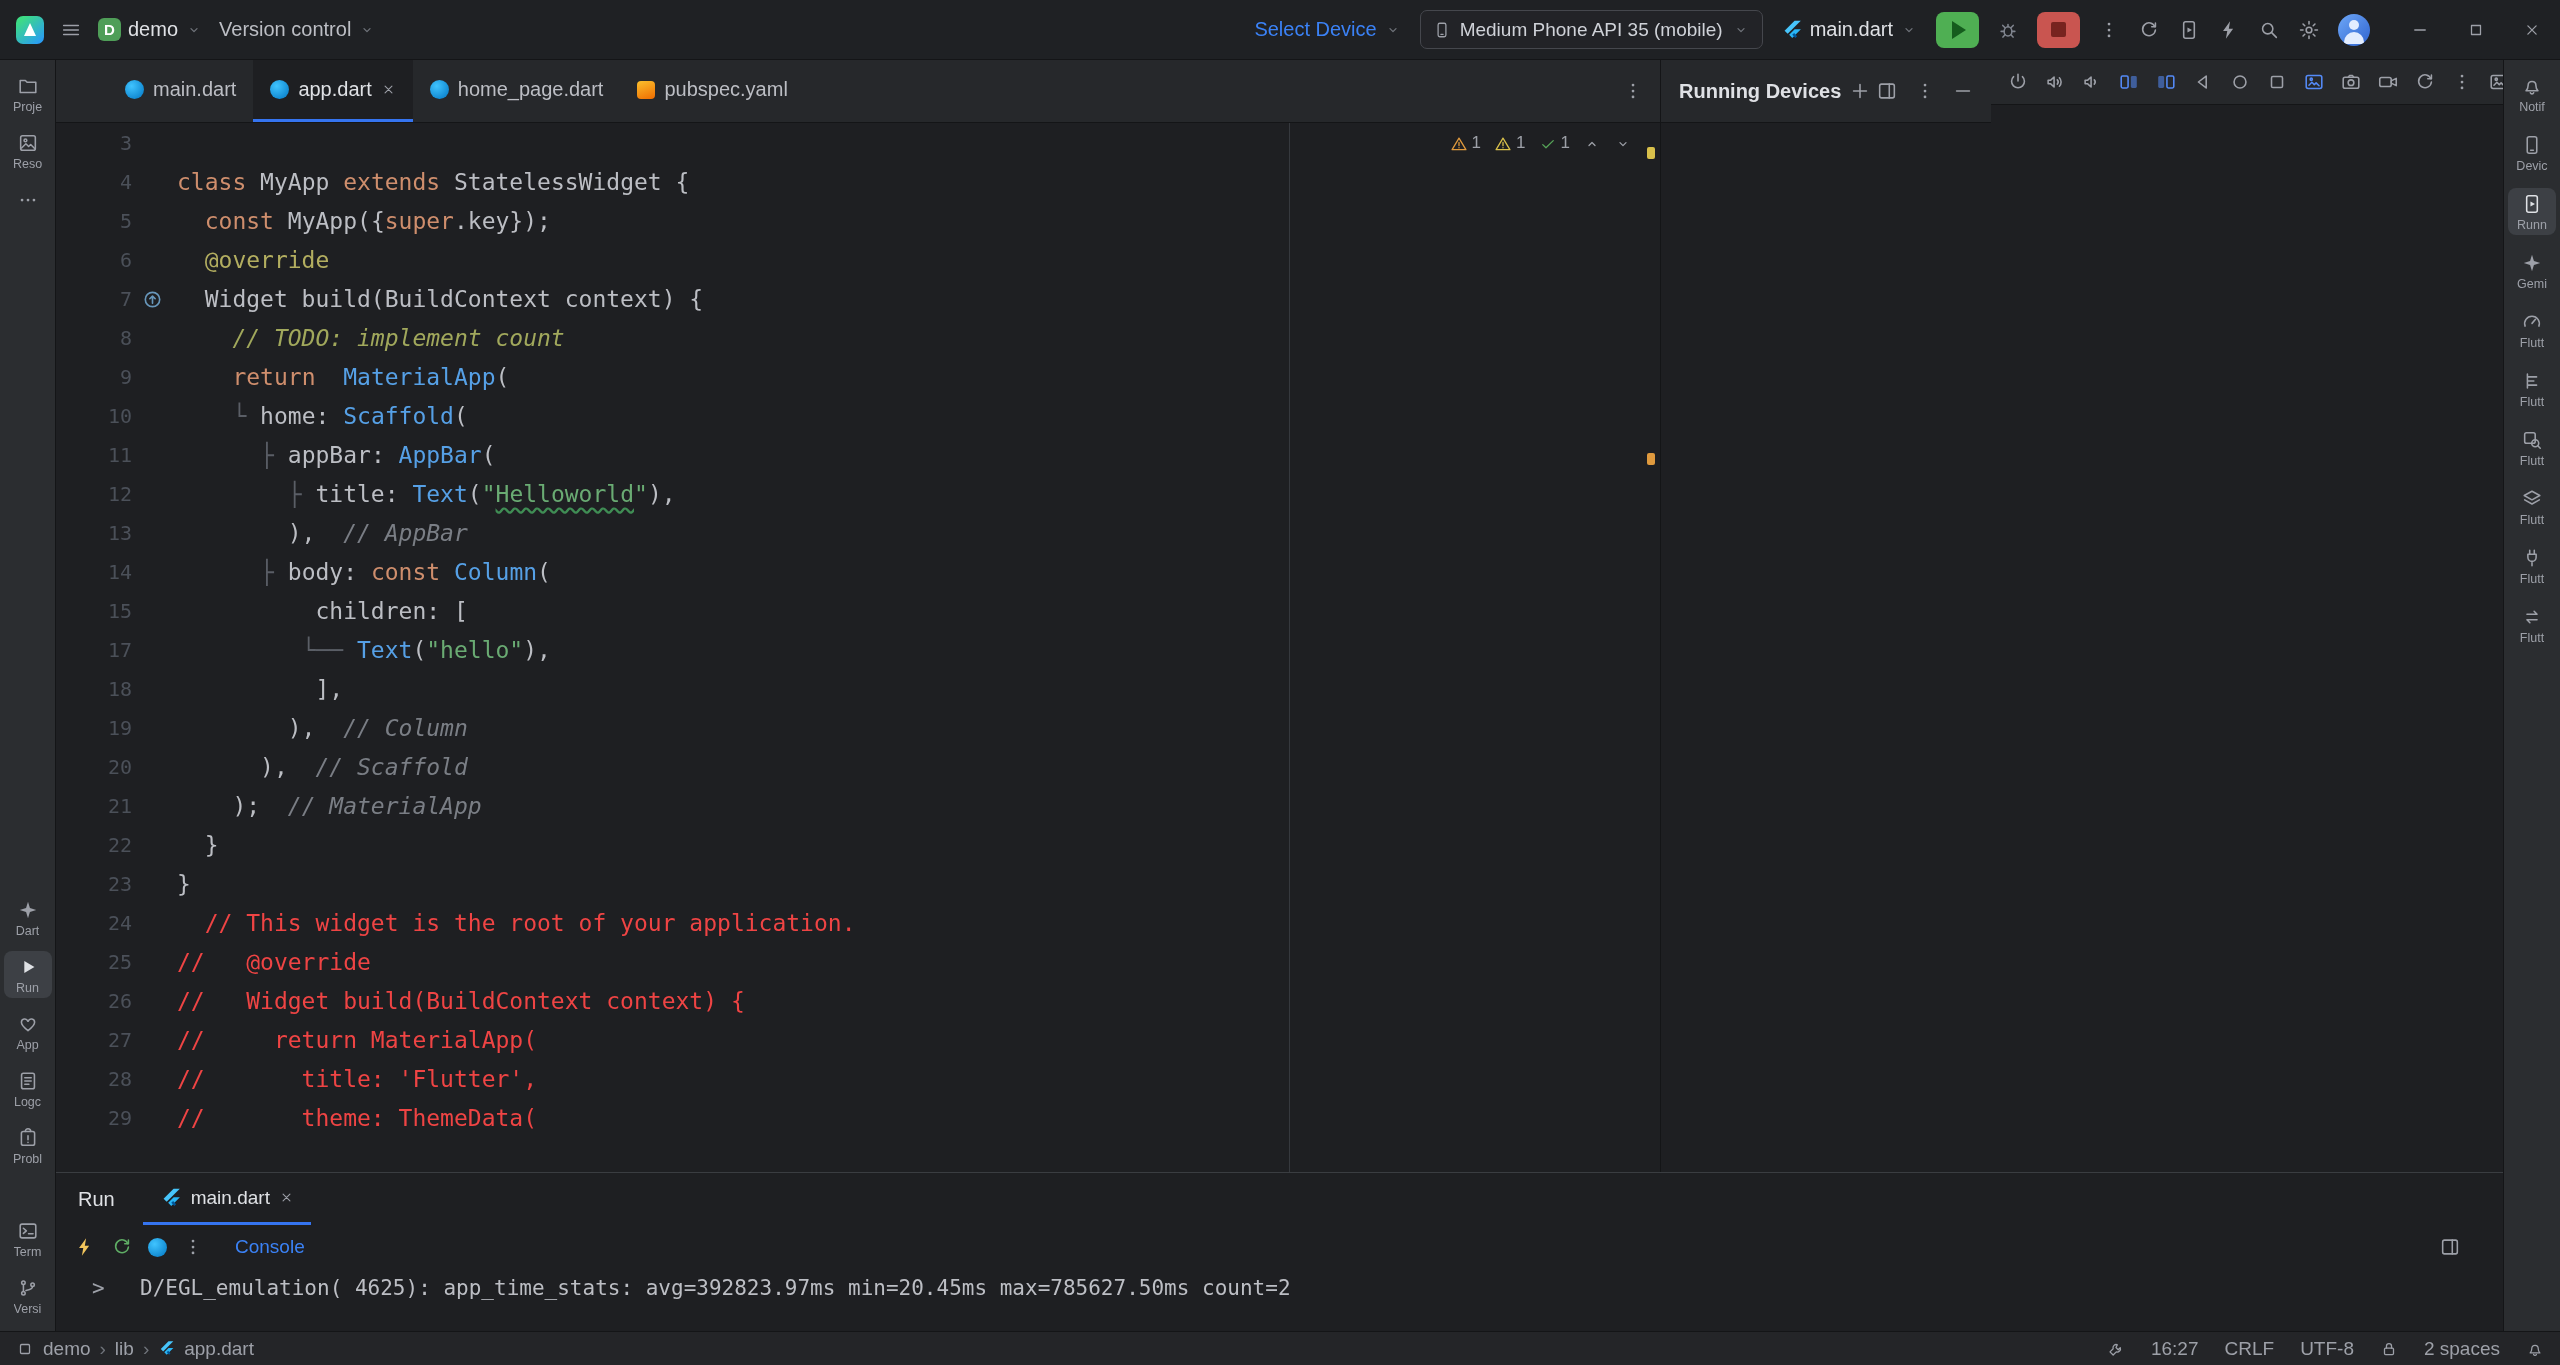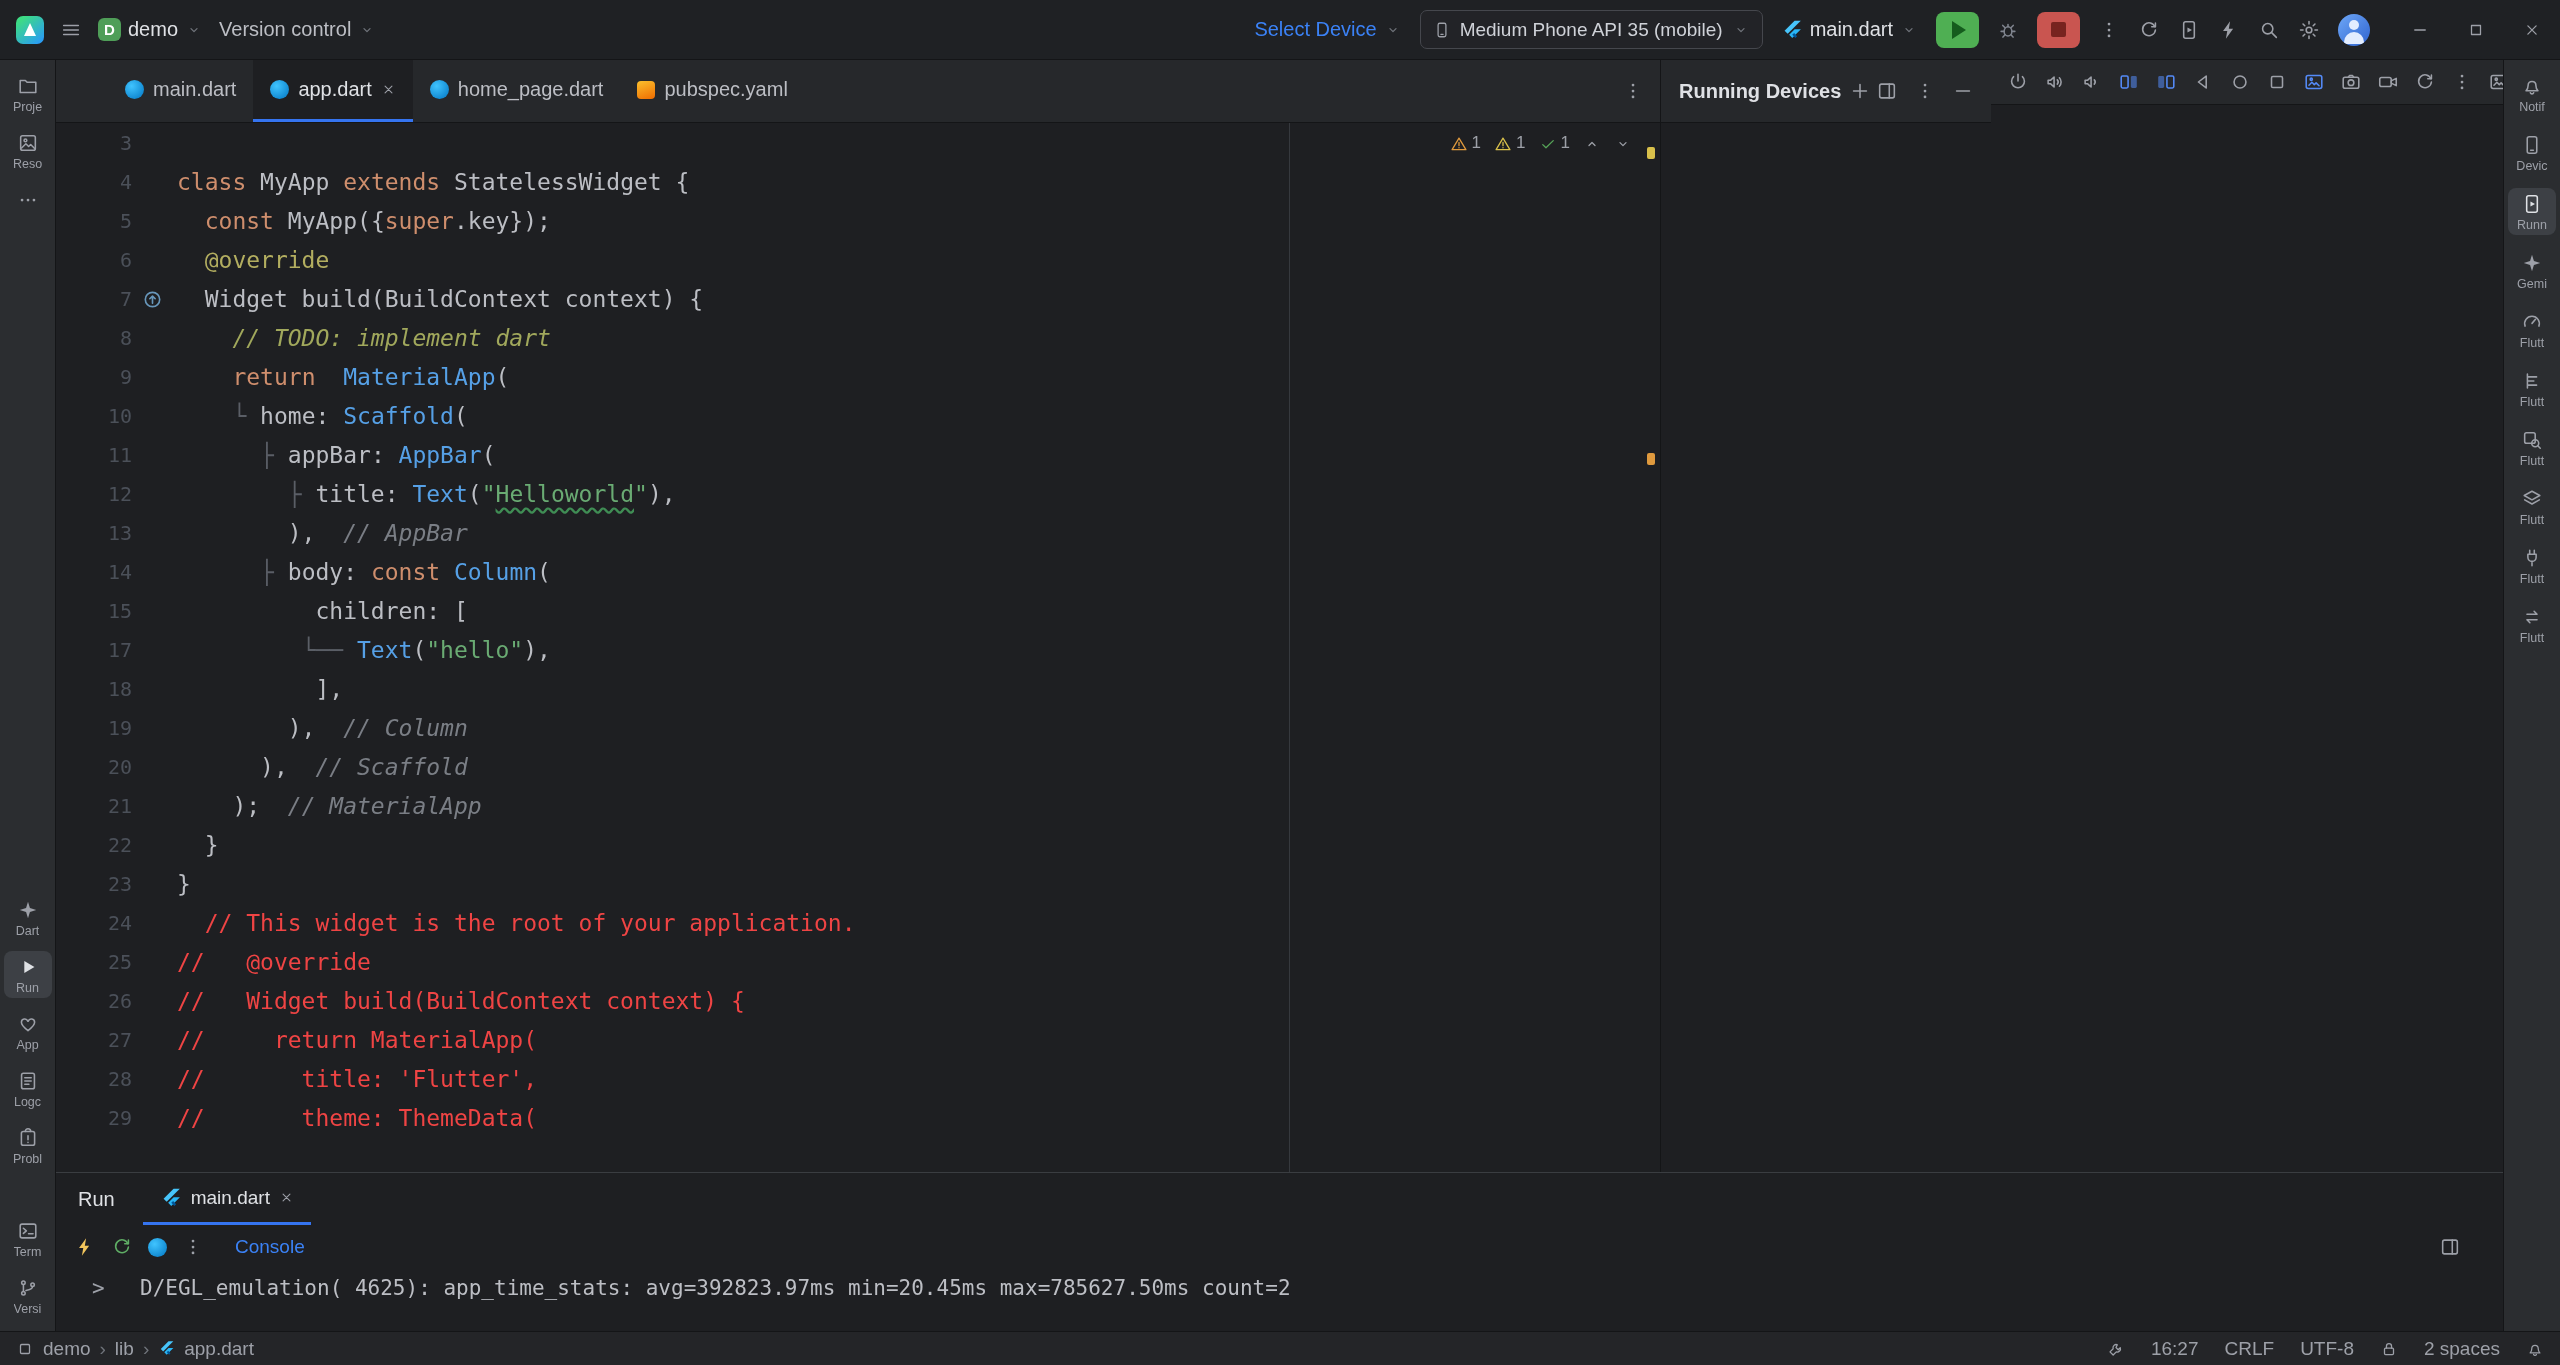--- a/index.html
+++ b/index.html
@@ -428,21 +428,21 @@
         <div class="editor">
           <div class="code" id="code">
               <div class="cline"><span class="ln">3</span><span class="gut"></span><span class="src"></span></div>
               <div class="cline"><span class="ln">4</span><span class="gut"></span><span class="src"><span class="t-k">class</span><span class="t-d"> MyApp </span><span class="t-k">extends</span><span class="t-d"> StatelessWidget {</span></span></div>
               <div class="cline"><span class="ln">5</span><span class="gut"></span><span class="src"><span class="t-d">  </span><span class="t-k">const</span><span class="t-d"> MyApp({</span><span class="t-k">super</span><span class="t-d">.key});</span></span></div>
               <div class="cline"><span class="ln">6</span><span class="gut"></span><span class="src"><span class="t-an">  @override</span></span></div>
               <div class="cline"><span class="ln">7</span><span class="gut"><svg class="ic ov" viewBox="0 0 24 24">
                     <circle cx="12" cy="12" r="7.5"></circle>
                     <path d="M12 16V8.8M9.2 11.2L12 8.4l2.8 2.8"></path>
                   </svg></span><span class="src"><span class="t-d">  Widget build(BuildContext context) {</span></span></div>
-              <div class="cline"><span class="ln">8</span><span class="gut"></span><span class="src"><span class="t-td">    // TODO: implement dart</span></span></div>
+              <div class="cline"><span class="ln">8</span><span class="gut"></span><span class="src"><span class="t-td">    // TODO: implement count</span></span></div>
               <div class="cline"><span class="ln">9</span><span class="gut"></span><span class="src"><span class="t-d">    </span><span class="t-k">return</span><span class="t-d">  </span><span class="t-c">MaterialApp</span><span class="t-d">(</span></span></div>
               <div class="cline"><span class="ln">10</span><span class="gut"></span><span class="src"><span class="t-d">    </span><span class="t-g">└ </span><span class="t-d">home: </span><span class="t-c">Scaffold</span><span class="t-d">(</span></span></div>
               <div class="cline"><span class="ln">11</span><span class="gut"></span><span class="src"><span class="t-d">      </span><span class="t-g">├ </span><span class="t-d">appBar: </span><span class="t-c">AppBar</span><span class="t-d">(</span></span></div>
               <div class="cline"><span class="ln">12</span><span class="gut"></span><span class="src"><span class="t-d">        </span><span class="t-g">├ </span><span class="t-d">title: </span><span class="t-c">Text</span><span class="t-d">(</span><span class="t-s">"</span><span class="t-su">Helloworld</span><span class="t-s">"</span><span class="t-d">),</span></span></div>
               <div class="cline"><span class="ln">13</span><span class="gut"></span><span class="src"><span class="t-d">        ),  </span><span class="t-cl">// AppBar</span></span></div>
               <div class="cline"><span class="ln">14</span><span class="gut"></span><span class="src"><span class="t-d">      </span><span class="t-g">├ </span><span class="t-d">body: </span><span class="t-k">const</span><span class="t-d"> </span><span class="t-c">Column</span><span class="t-d">(</span></span></div>
               <div class="cline"><span class="ln">15</span><span class="gut"></span><span class="src"><span class="t-d">          children: [</span></span></div>
               <div class="cline"><span class="ln">17</span><span class="gut"></span><span class="src"><span class="t-d">         </span><span class="t-g">└── </span><span class="t-c">Text</span><span class="t-d">(</span><span class="t-s">"hello"</span><span class="t-d">),</span></span></div>
               <div class="cline"><span class="ln">18</span><span class="gut"></span><span class="src"><span class="t-d">          ],</span></span></div>
               <div class="cline"><span class="ln">19</span><span class="gut"></span><span class="src"><span class="t-d">        ),  </span><span class="t-cl">// Column</span></span></div>

